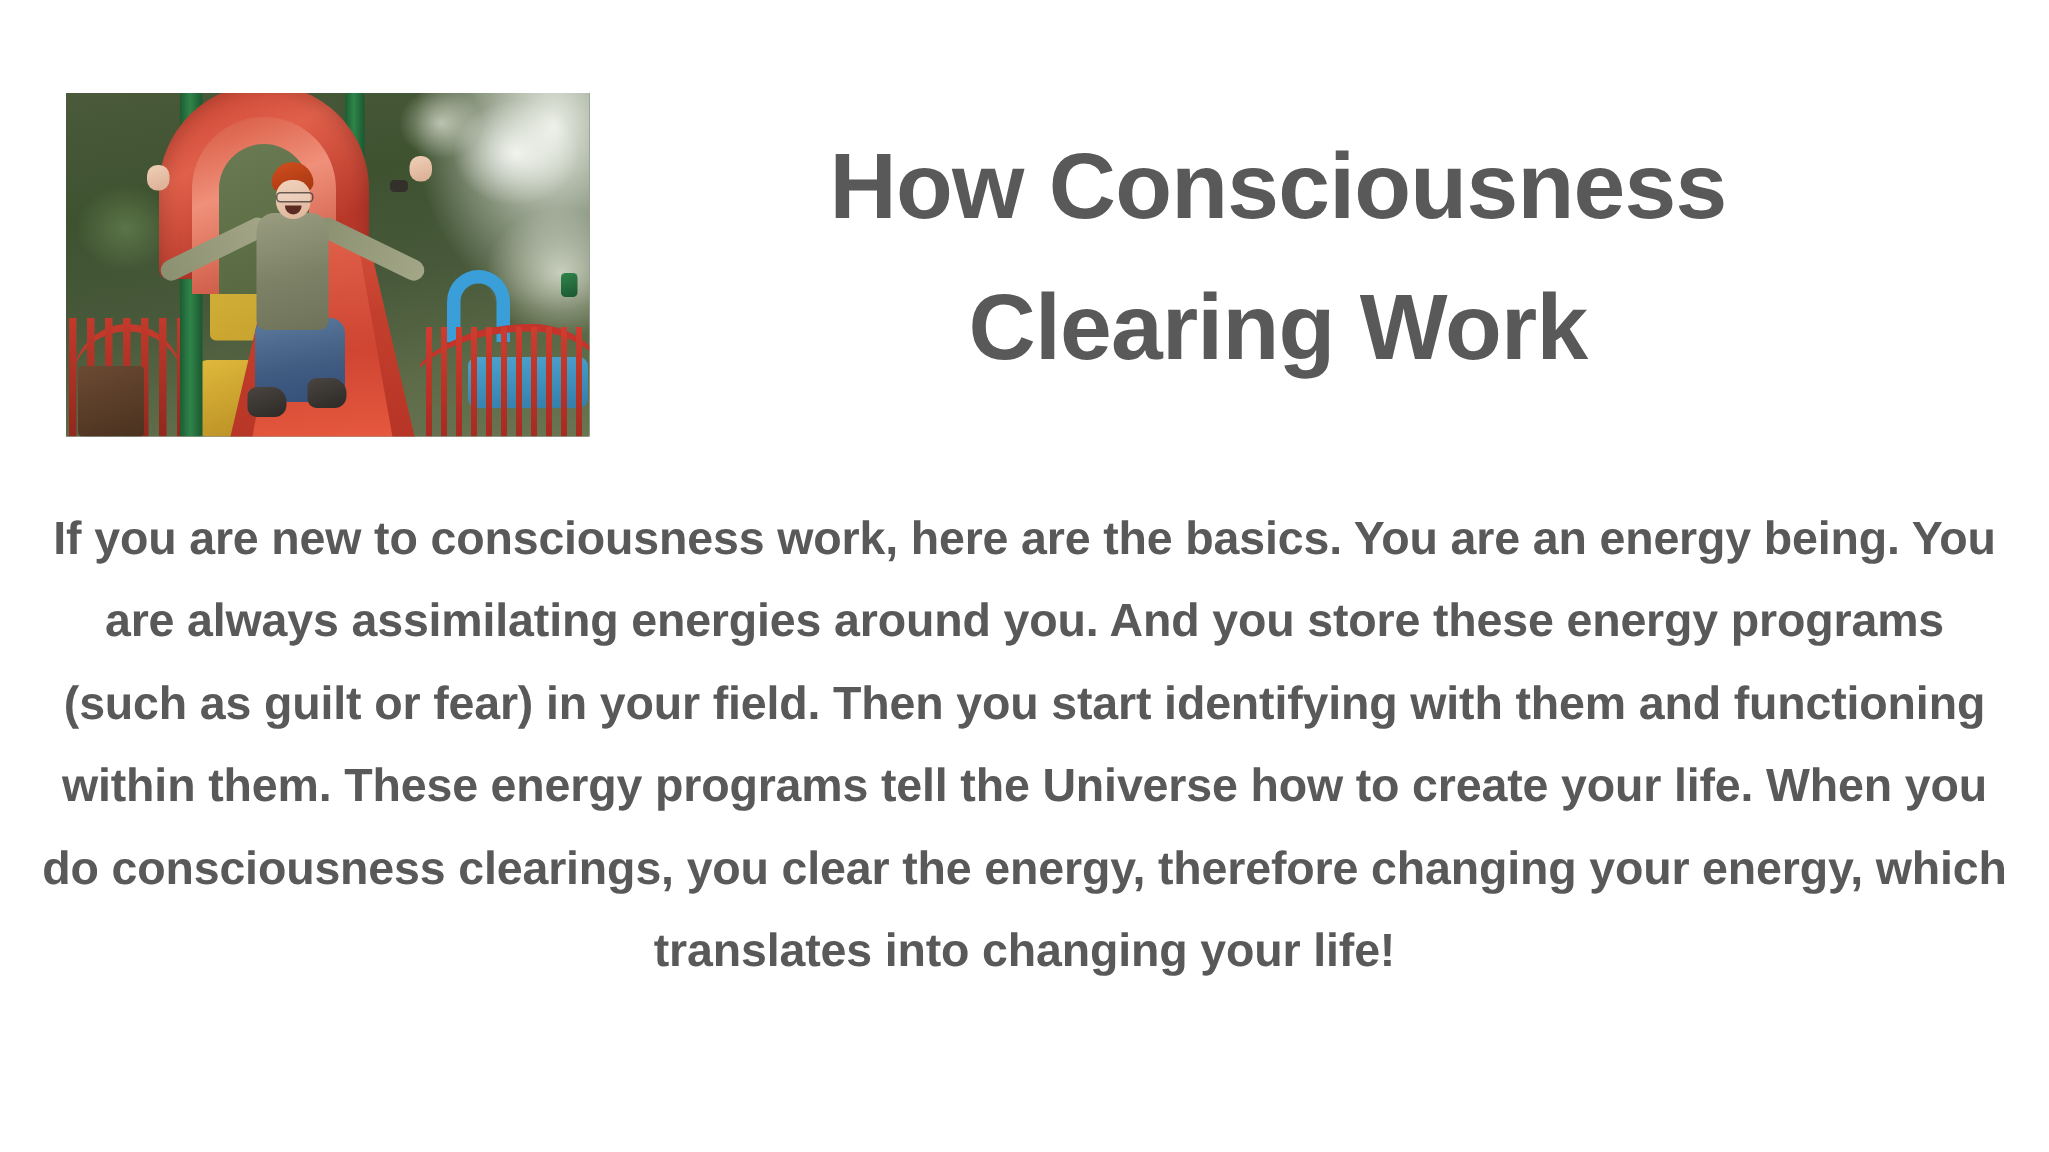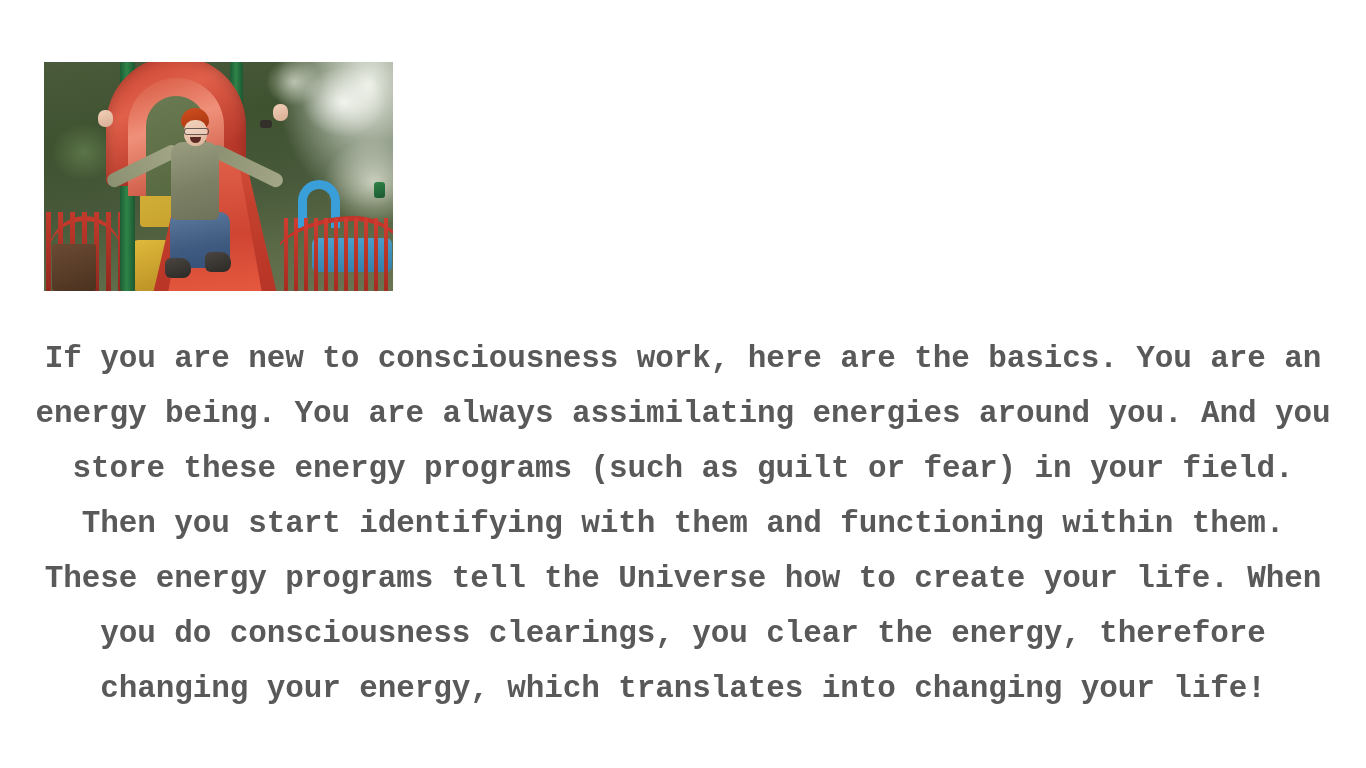--- a/index.html
+++ b/index.html
@@ -268,21 +268,21 @@
   
   .body-block {
     position: absolute;
     left: 28px;
     top: 331px;
     width: 1310px;
     text-align: center;
   }
   .body-text {
     color: #595959;
-    font-family: Liberation Mono, monospace;
+    font-family: Liberation Sans, sans-serif;
     font-weight: bold;
     font-size: 31px;
     line-height: 55px;
     letter-spacing: -0.1px;
     margin: 0;
   }
 </style>
 </head>
 <body>
 
@@ -351,20 +351,24 @@
           <div class="hair"></div>
           <div class="face"></div>
           <div class="glasses"></div>
           <div class="mouth"></div>
           <div class="shoe l"></div>
           <div class="shoe r"></div>
         </div>
       </div>
     </div>
 
+    <div class="title-block">
+      <span class="title-line">How Consciousness</span>
+      <span class="title-line">Clearing Work</span>
+    </div>
 
   </div>
 
   <div class="body-block">
     <p class="body-text">If you are new to consciousness work, here are the basics. You are an energy being. You are always assimilating energies around you. And you store these energy programs (such as guilt or fear) in your field. Then you start identifying with them and functioning within them. These energy programs tell the Universe how to create your life. When you do consciousness clearings, you clear the energy, therefore changing your energy, which translates into changing your life!</p>
   </div>
 
 </div>
 
 </body></html>

